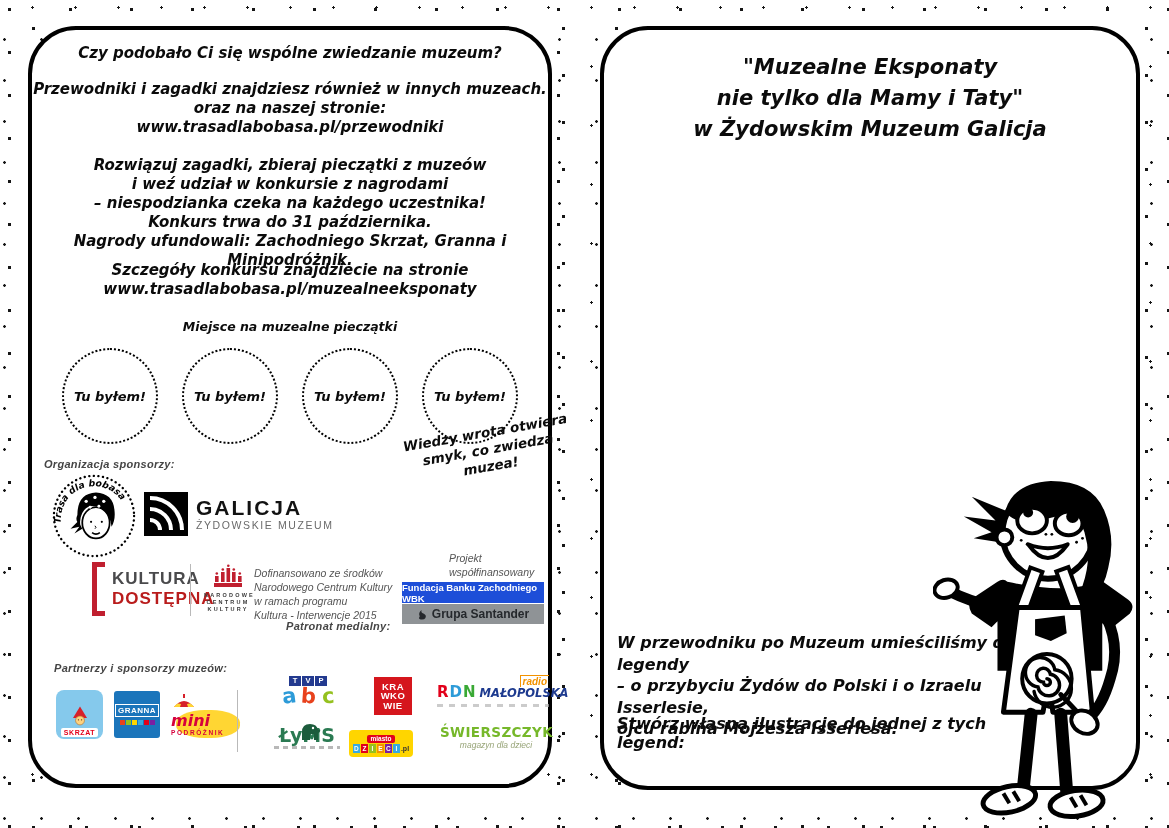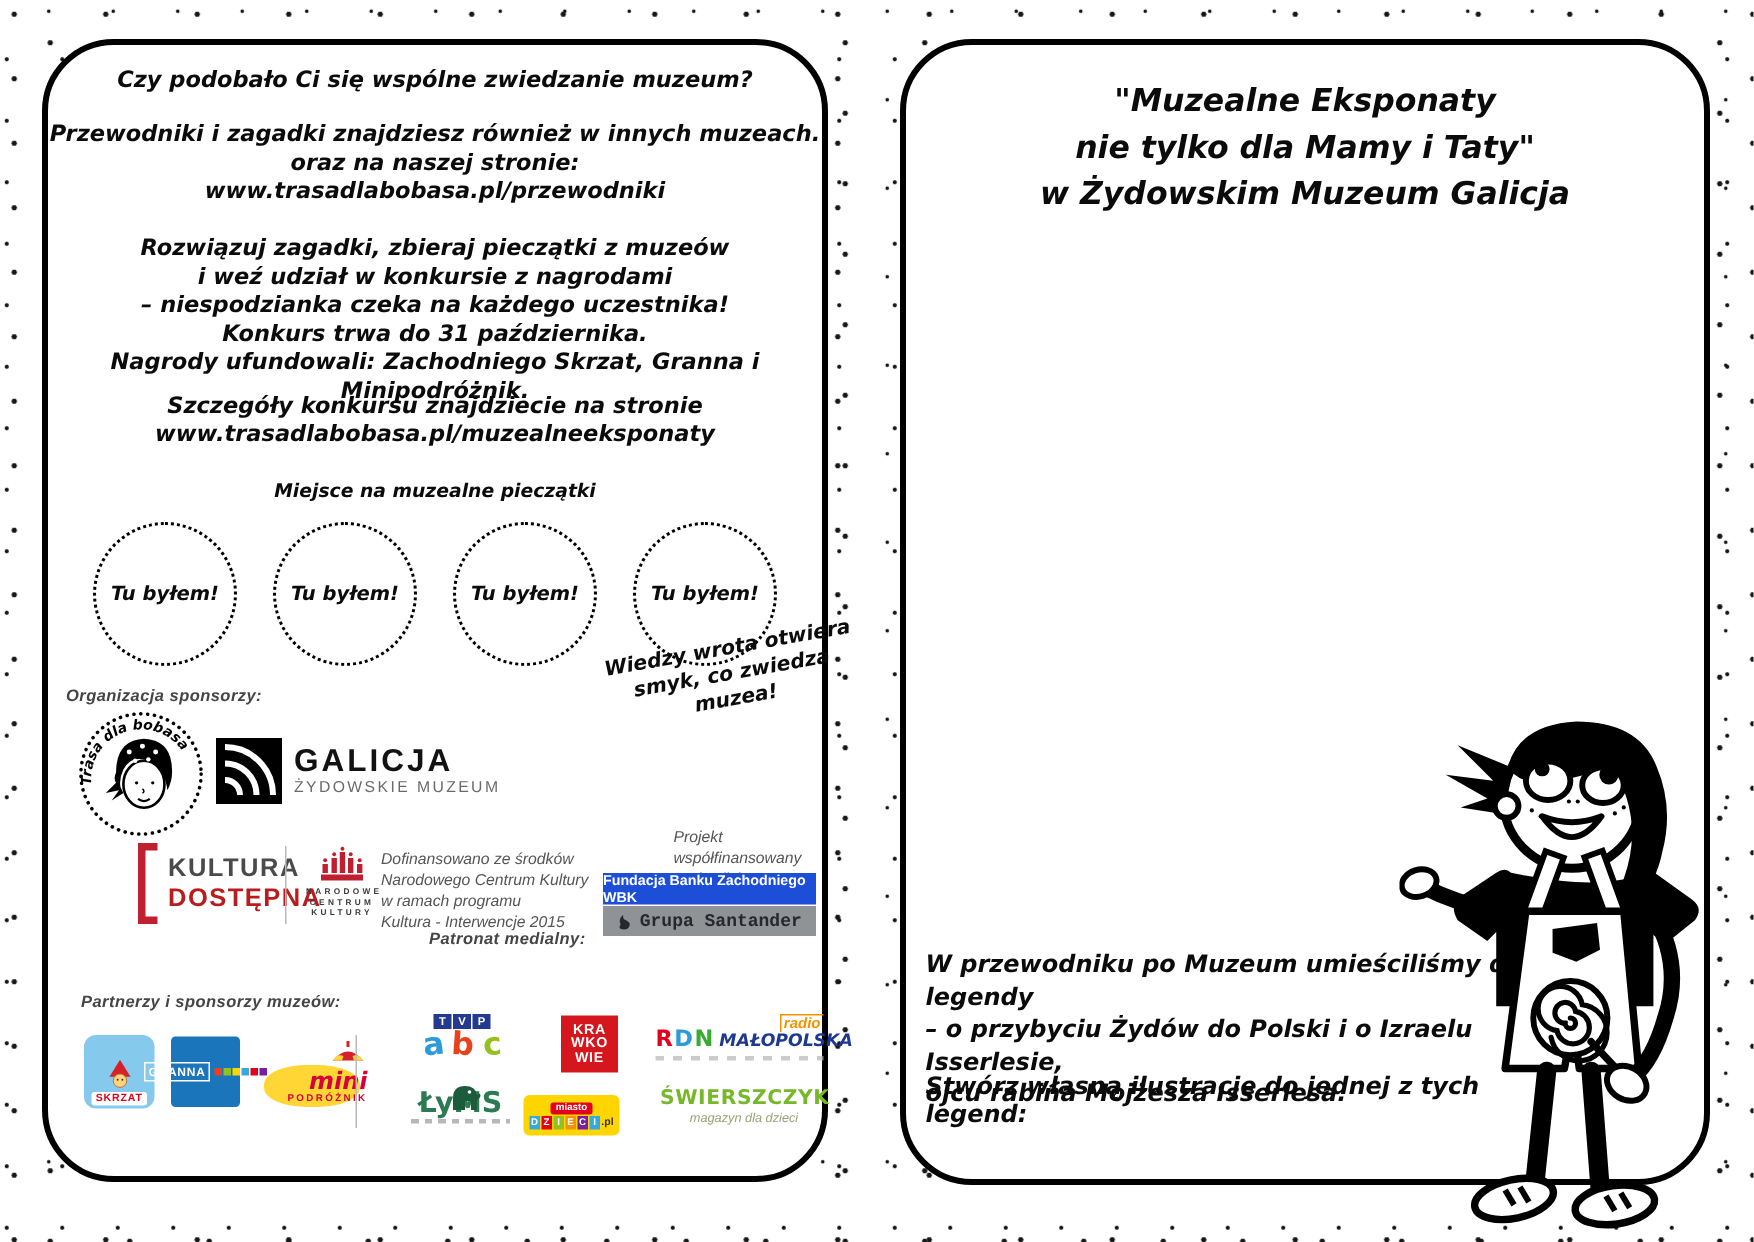--- a/index.html
+++ b/index.html
@@ -43,31 +43,31 @@
   .kd{left:60px;top:532px;display:flex;align-items:center;}
   .kd-bracket{width:8px;height:44px;border:5px solid #c01f2f;border-right:none;margin-right:7px;}
   .kd-l1{font-size:17px;font-weight:800;color:#4a4a4c;letter-spacing:1px;line-height:20px;font-family:"Liberation Sans",sans-serif;}
   .kd-l2{font-size:17px;font-weight:800;color:#b91c1c;letter-spacing:1px;line-height:20px;font-family:"Liberation Sans",sans-serif;}
   .vdiv{width:1px;background:#b9b9b9;position:absolute;}
   .nck{left:172px;top:534px;width:48px;text-align:center;}
   .nck-line{font-size:5.5px;font-weight:700;color:#3a3a3a;letter-spacing:2.2px;line-height:7px;font-family:"Liberation Sans",sans-serif;}
   .funding{left:222px;top:536px;font-family:"Liberation Sans",sans-serif;font-style:italic;color:#555;font-size:10.5px;line-height:14px;}
   .cofin{left:370px;top:521px;font-family:"Liberation Sans",sans-serif;font-style:italic;color:#555;font-size:10.5px;line-height:14px;margin-left:47px;}
   .wbk{left:370px;top:552px;width:142px;height:21px;background:#1d4ed8;color:#fff;display:flex;align-items:center;justify-content:center;font-size:9.5px;font-weight:700;font-family:"Liberation Sans",sans-serif;}
-  .sant{left:370px;top:574px;width:142px;height:20px;background:#8f9396;color:#25282c;display:flex;align-items:center;justify-content:center;gap:4px;font-family:Liberation Mono, monospace;font-size:12px;font-weight:600;}
+  .sant{left:370px;top:574px;width:142px;height:20px;background:#8f9396;color:#25282c;display:flex;align-items:center;justify-content:center;gap:4px;font-family:Liberation Sans, sans-serif;font-size:12px;font-weight:600;}
   
   .pt-label{left:22px;top:632px;}
   .pt-row{left:24px;top:660px;display:flex;align-items:center;gap:11px;position:absolute;}
   .skrzat{width:47px;height:47px;background:#85c9ec;border-radius:8px;display:flex;flex-direction:column;align-items:center;justify-content:flex-end;padding-bottom:2px;}
   .skrzat-text{background:#fff;border-radius:2px;color:#e2001a;font-weight:800;font-size:7px;letter-spacing:.6px;padding:1px 3px;font-family:"Liberation Sans",sans-serif;}
-  .granna{width:46px;height:47px;background:#1b75bb;border-radius:3px;display:flex;align-items:center;justify-content:center;gap:3px;}
+  .granna{width:46px;height:47px;background:#1b75bb;border-radius:3px;display:flex;flex-direction:column;align-items:center;justify-content:center;gap:3px;}
   .granna-name{color:#fff;border:1px solid #fff;font-weight:800;font-size:8px;letter-spacing:.5px;padding:1px 2px;font-family:"Liberation Sans",sans-serif;}
   .granna-squares{display:flex;gap:1px;}
   .granna-squares i{width:5px;height:5px;display:block;}
-  .mini{position:relative;width:74px;text-align:right;}
+  .mini{position:relative;width:74px;text-align:left;}
   .mini-bg{position:absolute;left:5px;top:16px;width:64px;height:28px;background:#ffd633;border-radius:45%;}
   .mini-name{position:relative;color:#d6003c;font-weight:800;font-style:italic;font-size:16px;line-height:16px;font-family:"DejaVu Sans",sans-serif;}
   .mini-sub{position:relative;color:#d6003c;font-weight:800;font-size:6.5px;letter-spacing:1.6px;font-family:"Liberation Sans",sans-serif;}
   
   .md-label{left:254px;top:590px;}
   .tvpabc{left:246px;top:646px;width:60px;text-align:center;}
   .tvp-row{display:flex;justify-content:center;gap:1px;}
   .tvp-row b{width:12px;height:10px;background:#233a8f;color:#fff;font-size:7.5px;line-height:10px;font-family:"Liberation Sans",sans-serif;}
   .abc-row{font-weight:900;font-size:21px;line-height:20px;font-family:"DejaVu Sans",sans-serif;}
   .abc-row span{display:inline-block;}

